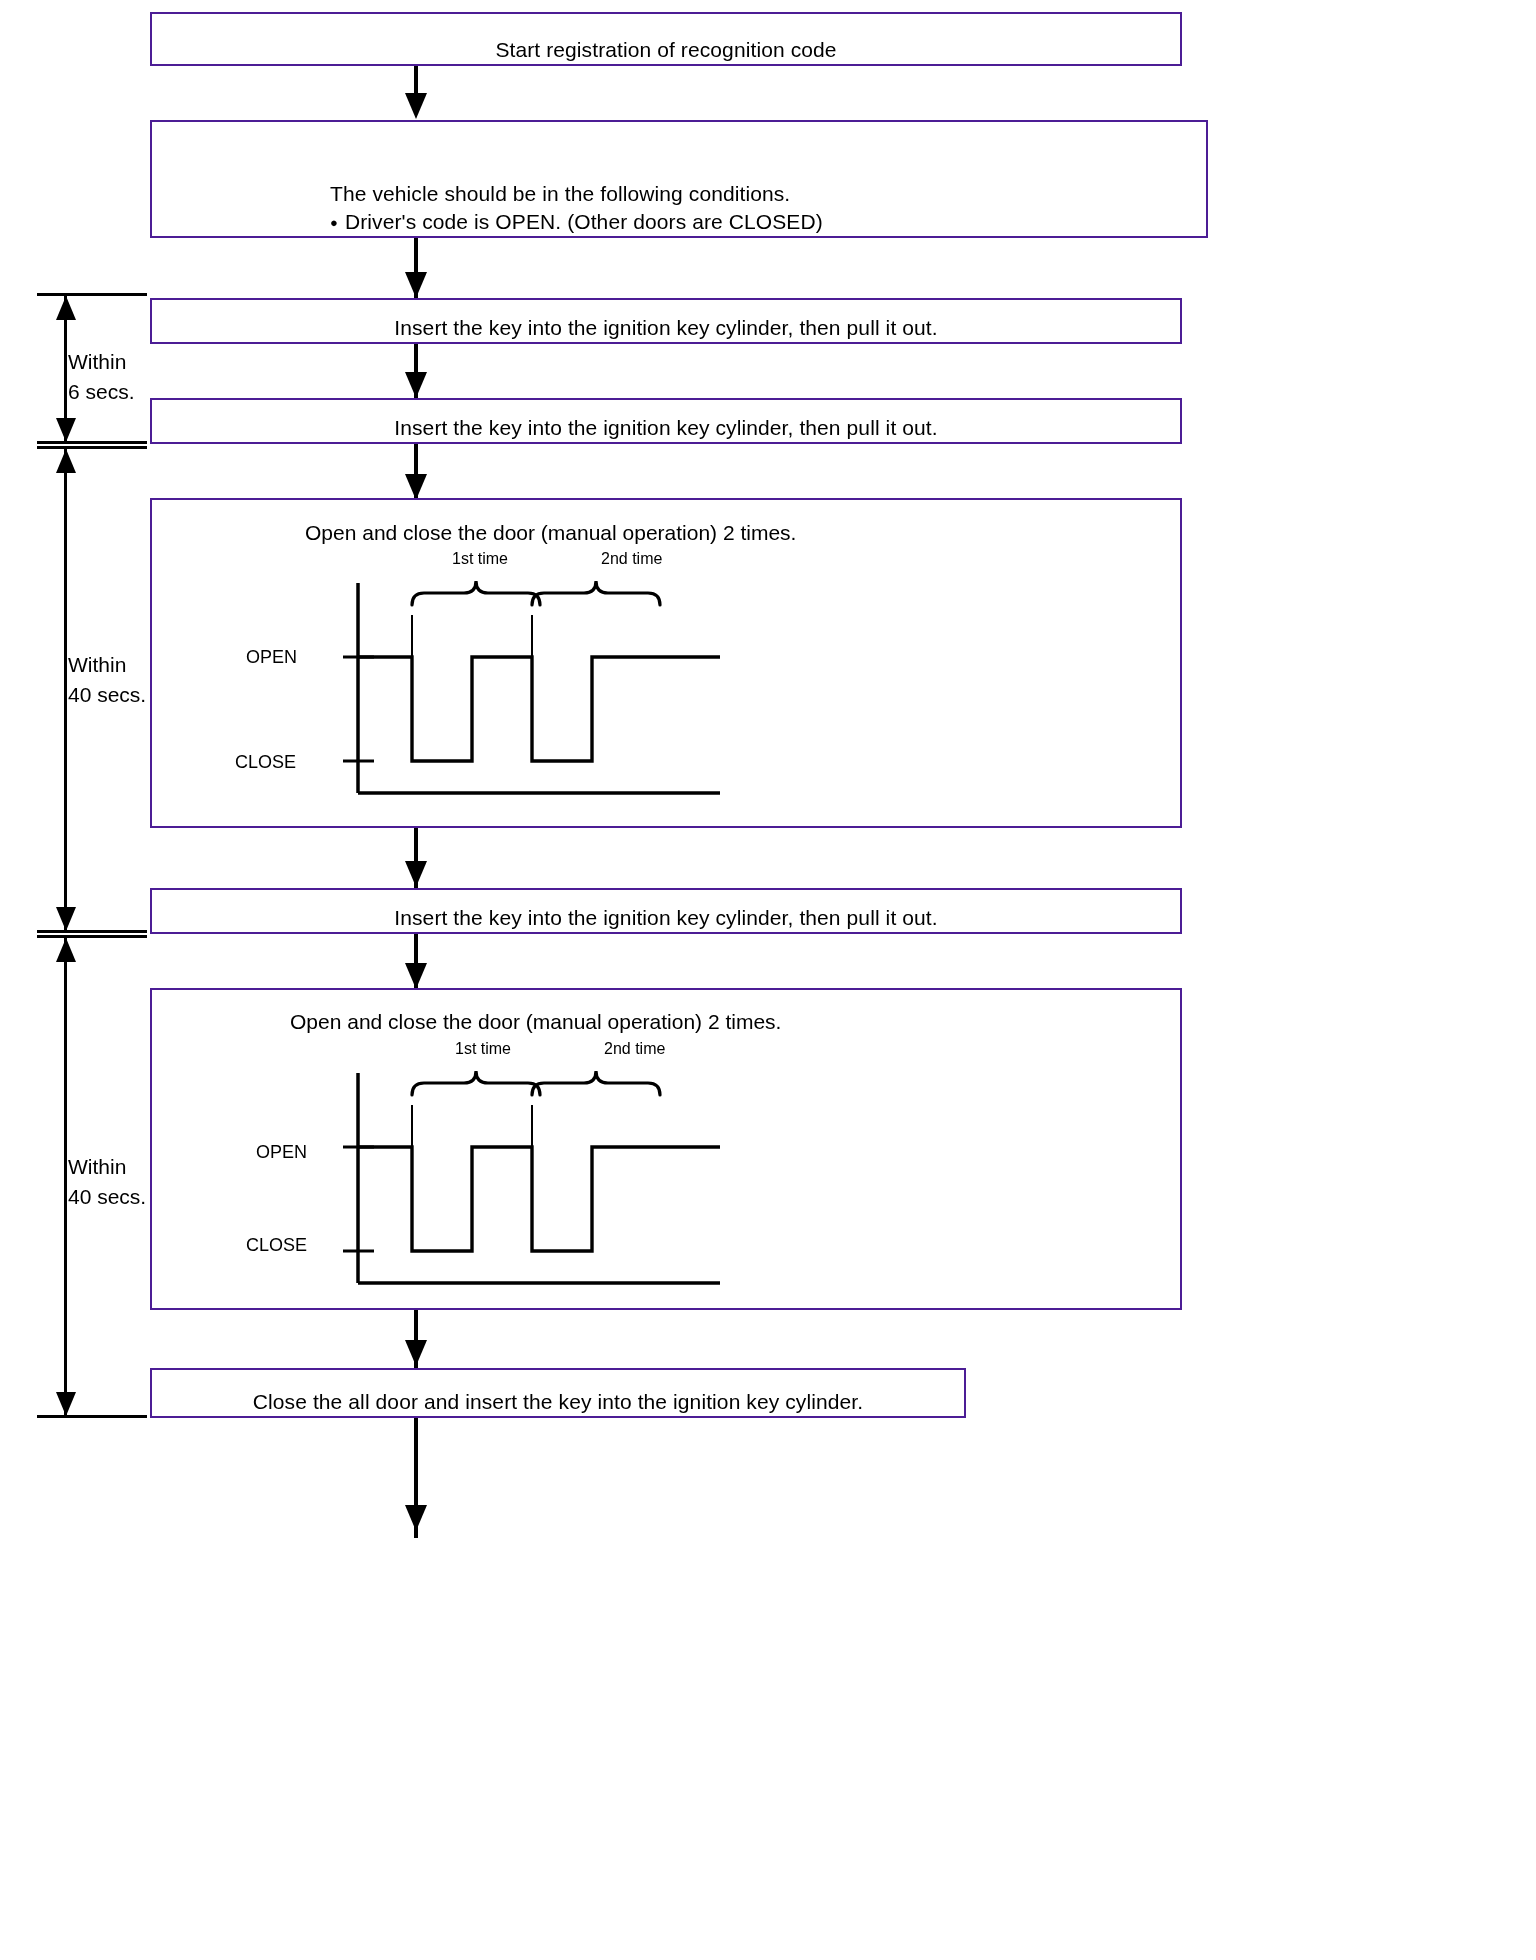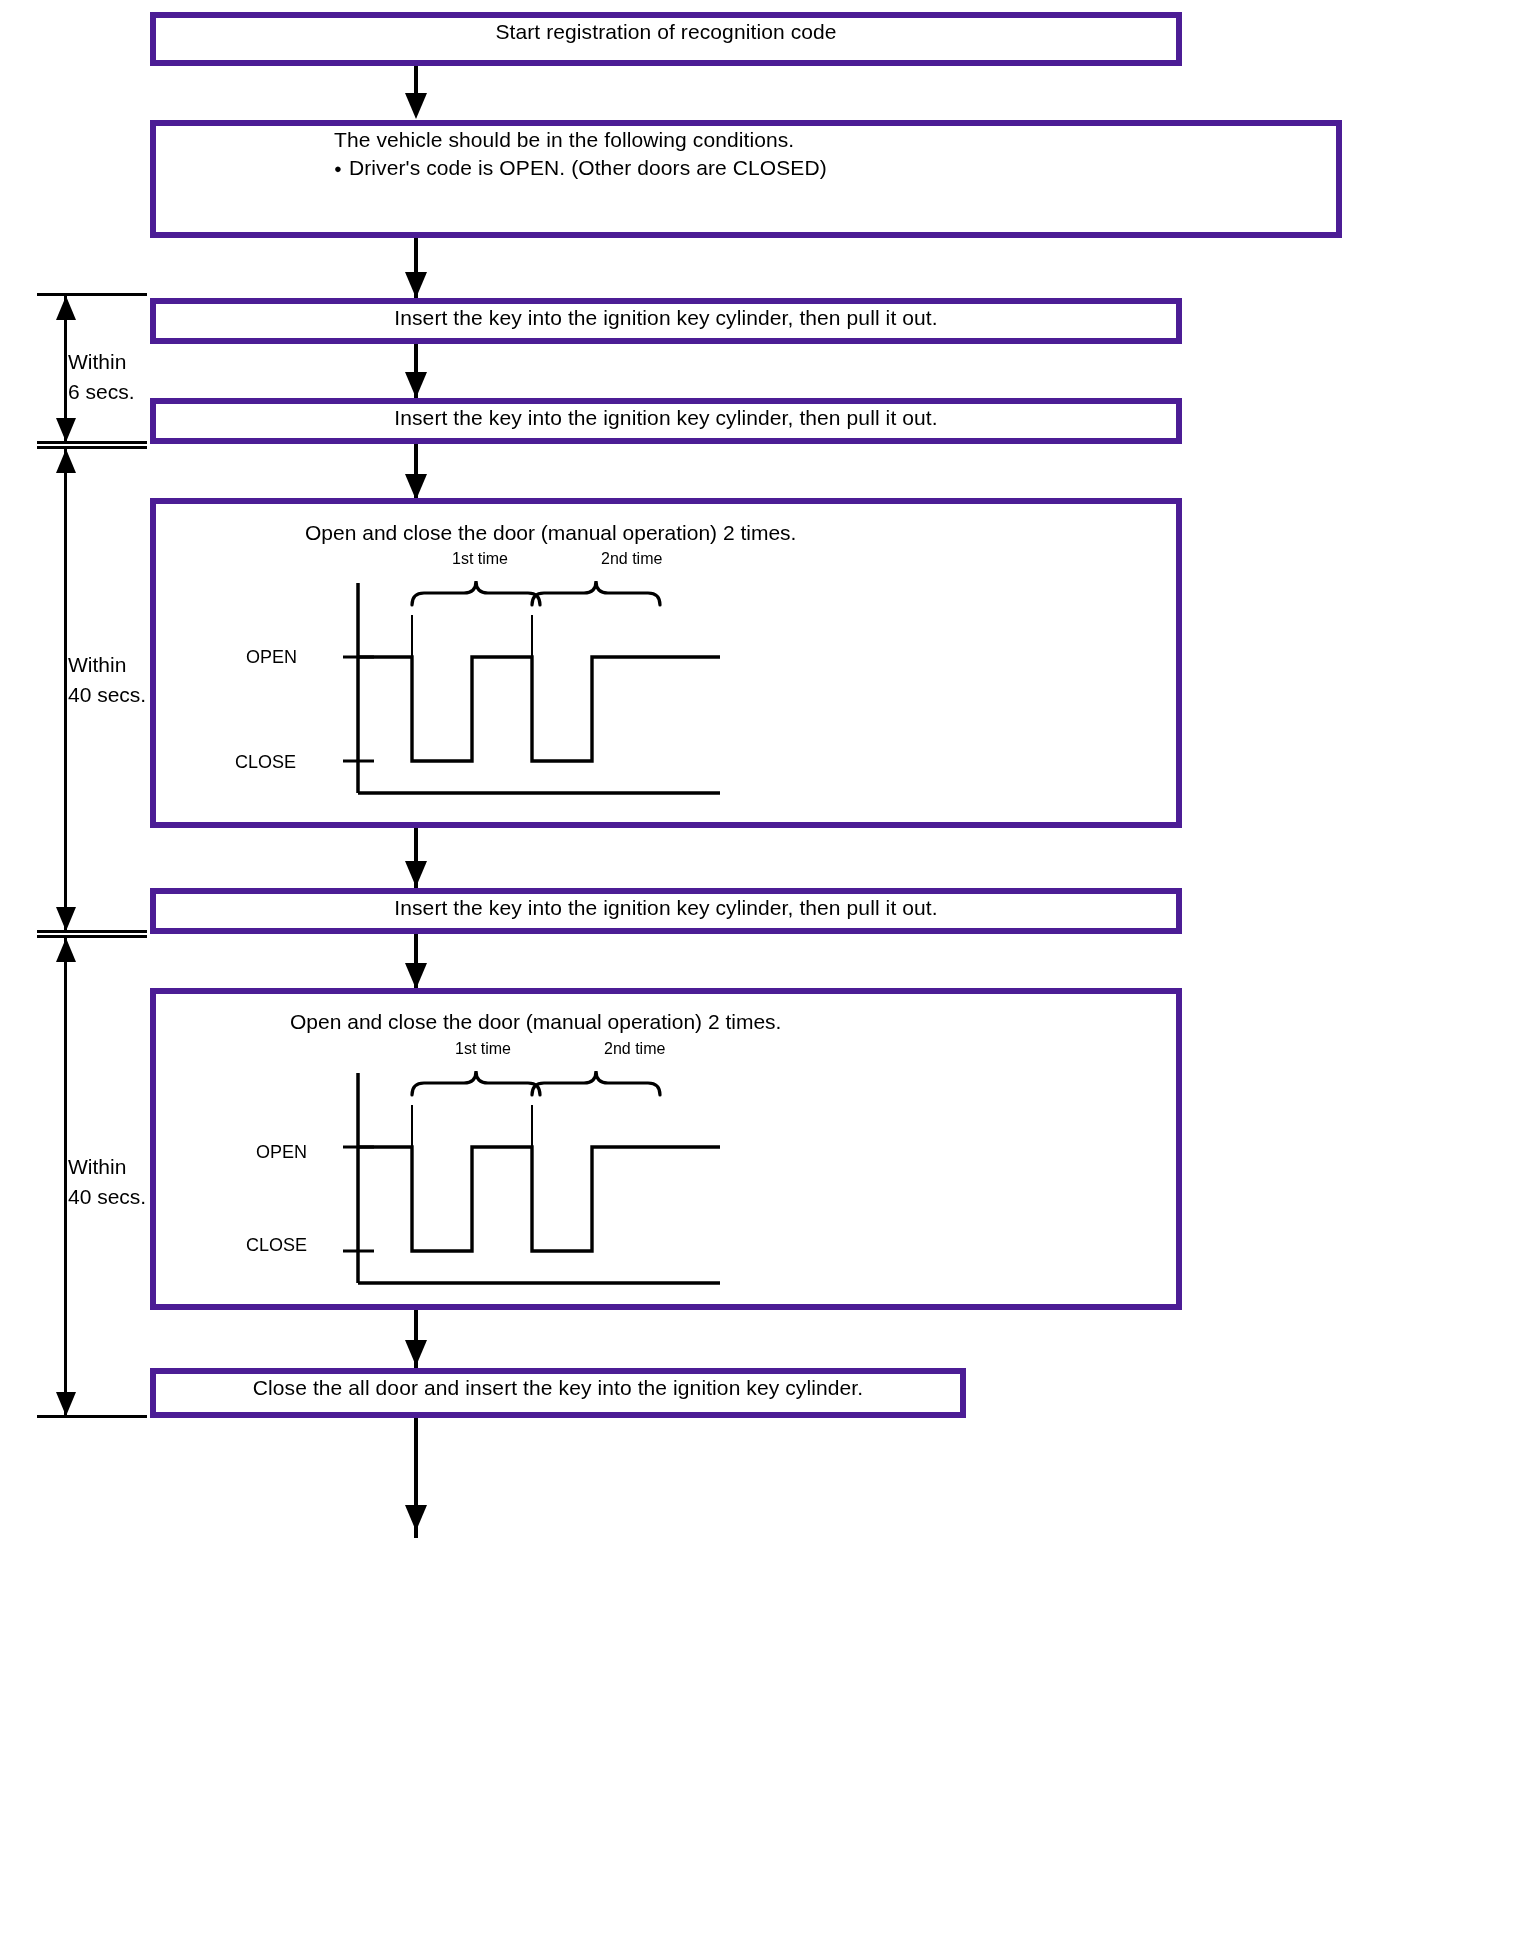--- a/index.html
+++ b/index.html
@@ -15,26 +15,26 @@
     position: relative;
     width: 1536px;
     height: 1960px;
     background: #ffffff;
     overflow: hidden;
   }
 
   
   .flowbox {
     position: absolute;
-    border: 6px solid #4c1d95;
+    border: 2px solid #4c1d95;
     background: #fff;
     box-sizing: border-box;
     display: flex;
     flex-direction: column;
-    justify-content: flex-start;
+    justify-content: flex-end;
   }
   .flowbox .line {
     text-align: center;
     font-size: 21px;
     line-height: 1.34;
     letter-spacing: .1px;
     white-space: nowrap;
   }
   .flowbox.leftblock { align-items: flex-start; }
   .flowbox.leftblock .line {
@@ -119,21 +119,21 @@
 
 <div id="page">
 
   <div class="flowbox" style="left:150px; top:12px; width:1032px; height:54px;">
     <div class="line">Start registration of recognition code</div>
   </div>
 
   <div class="connector" style="left:414px; top:66px; height:40px;"></div>
   <div class="arrowhead" style="left:405px; top:93px;"></div>
 
-  <div class="flowbox leftblock" style="left:150px; top:120px; width:1192px; height:118px;">
+  <div class="flowbox leftblock" style="left:150px; top:120px; width:1058px; height:118px;">
     <div class="line">The vehicle should be in the following conditions.</div>
     <div class="line bullet-line">Driver's code is OPEN. (Other doors are CLOSED)</div>
   </div>
 
   <div class="connector" style="left:414px; top:238px; height:62px;"></div>
   <div class="arrowhead" style="left:405px; top:272px;"></div>
 
   <div class="flowbox" style="left:150px; top:298px; width:1032px; height:46px;">
     <div class="line">Insert the key into the ignition key cylinder, then pull it out.</div>
   </div>

